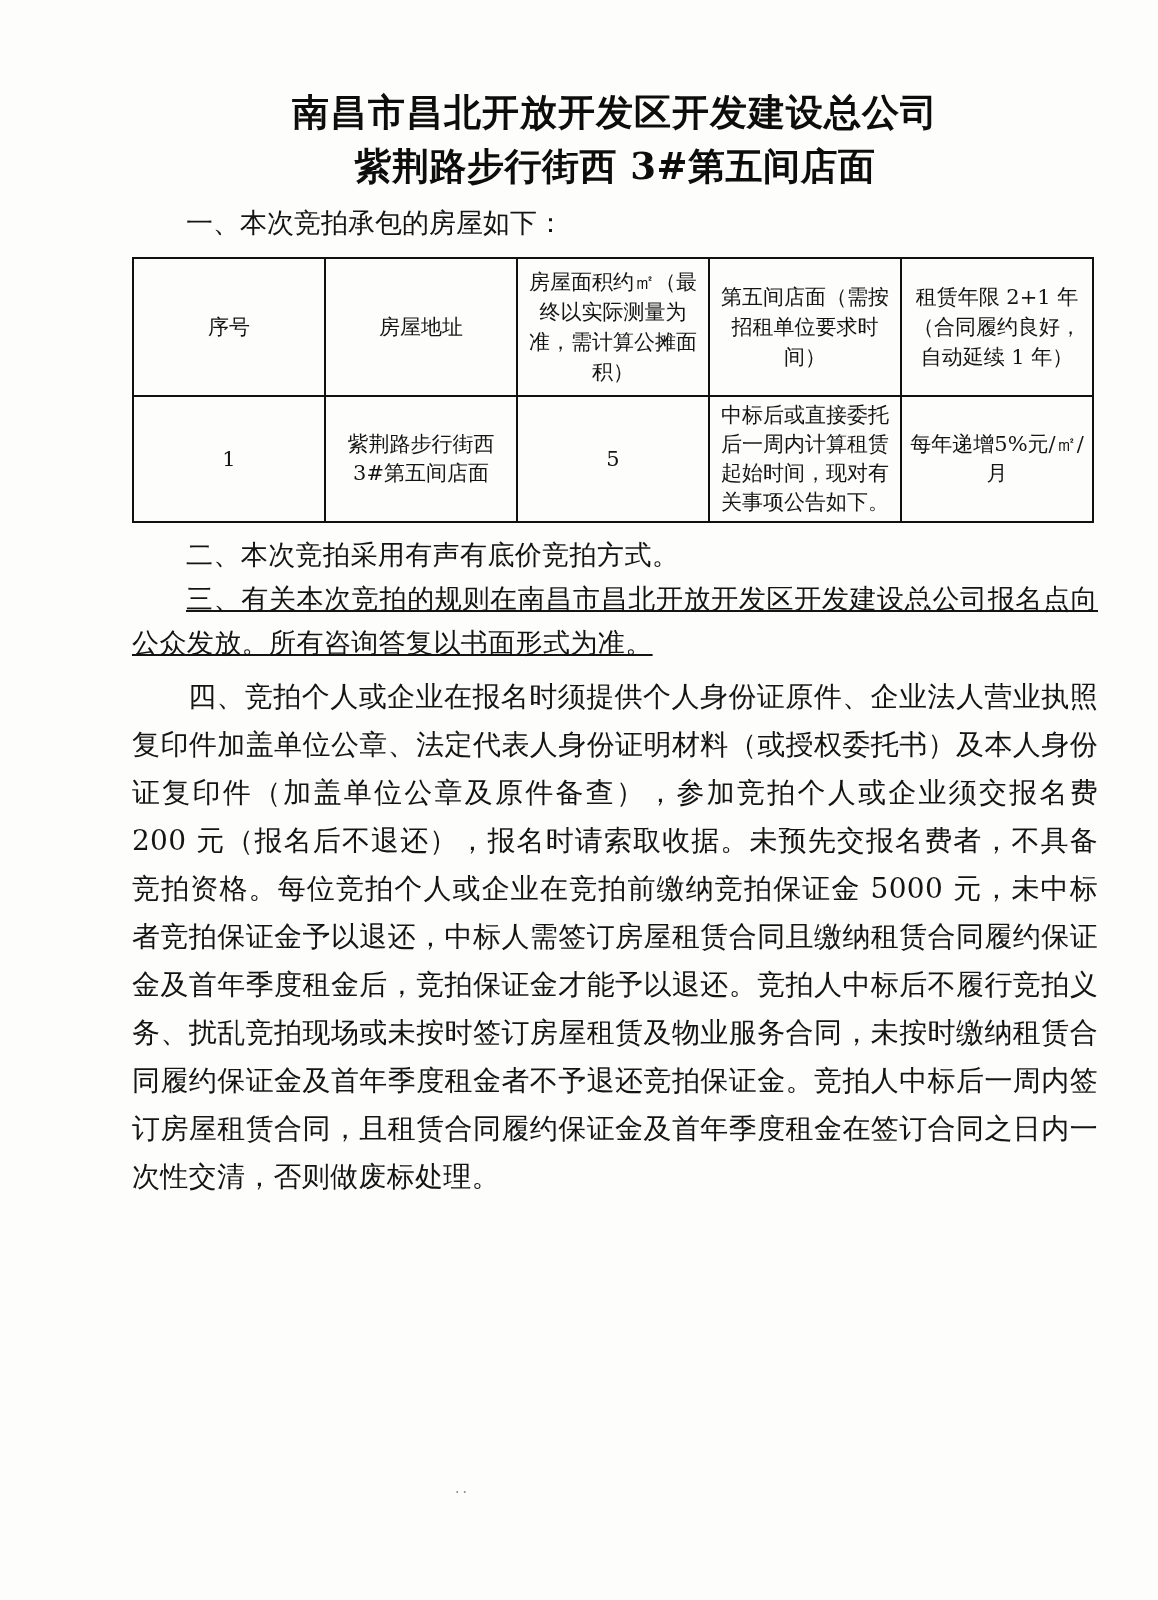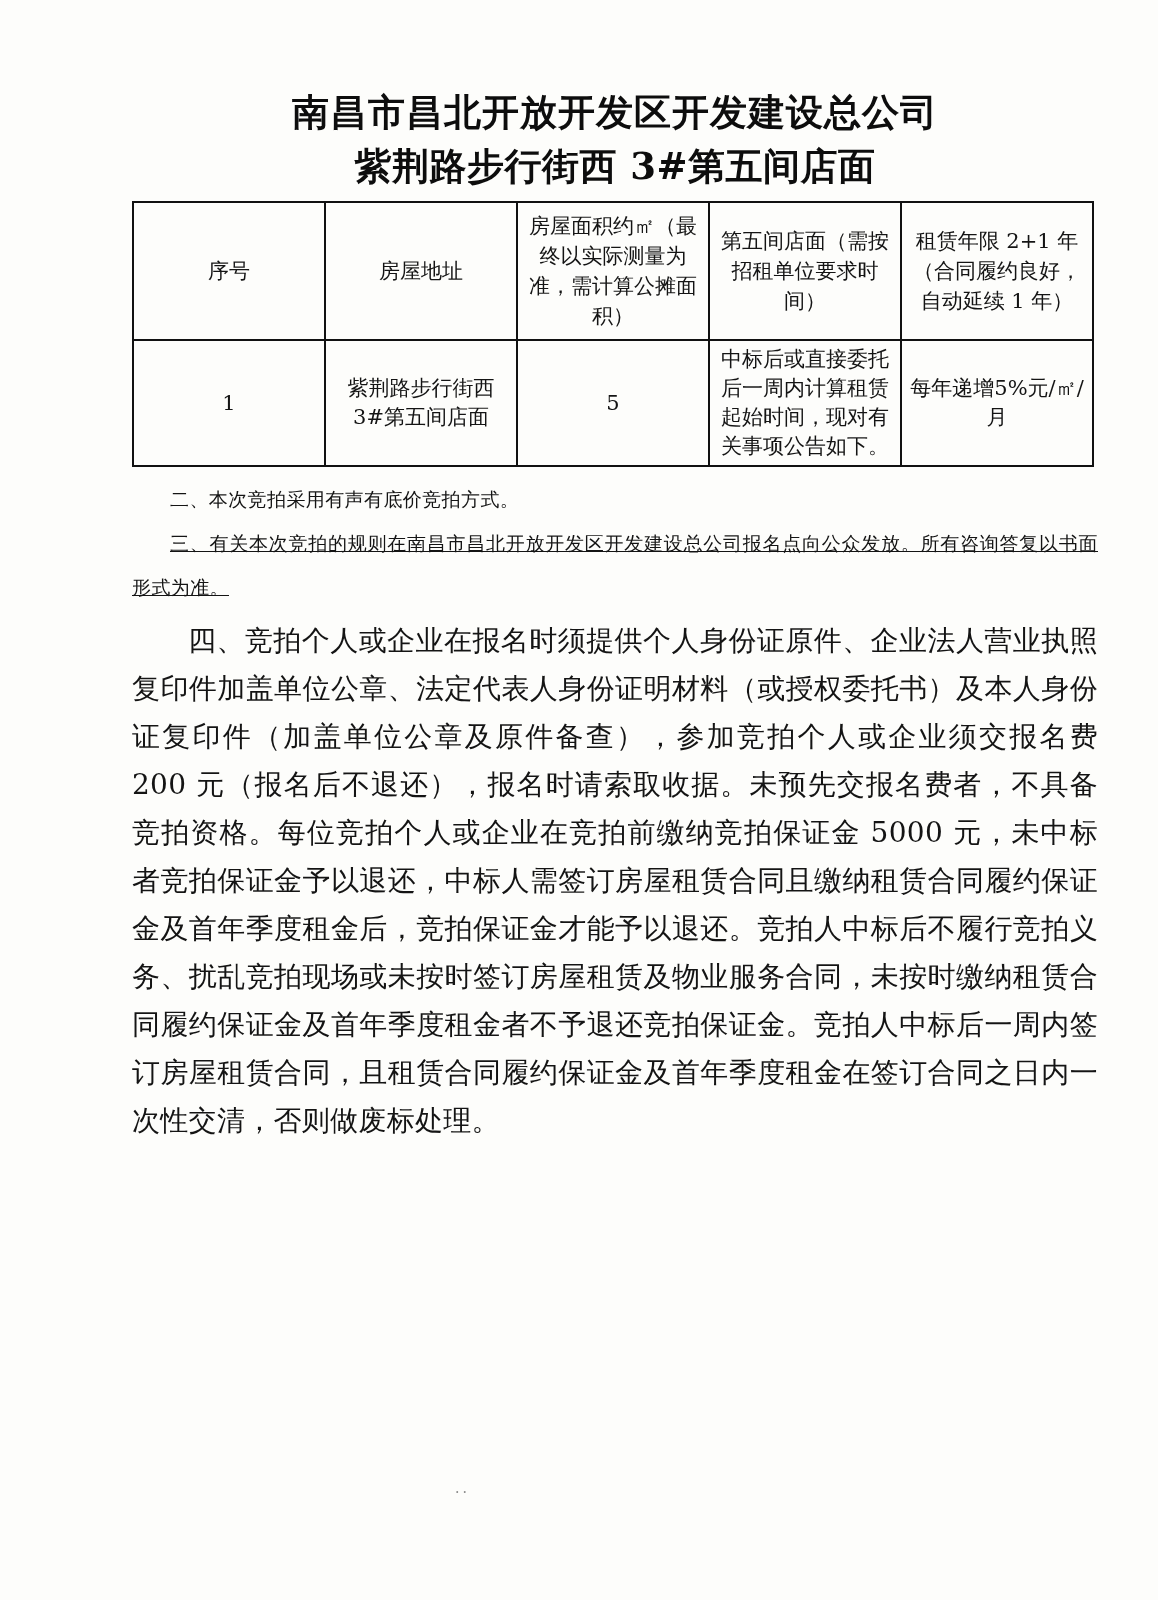--- a/index.html
+++ b/index.html
@@ -40,21 +40,21 @@
   .title .line2 { letter-spacing: 0.5px; }
   .intro {
     margin-top: 22px;
     font-size: 27px;
     line-height: 57px;
     letter-spacing: 0.5px;
     text-align: justify;
   }
   .indent2 { text-indent: 2em; }
   .clause {
-    font-size: 19px;
+    font-size: 27px;
     line-height: 44px;
     letter-spacing: 0.4px;
     text-align: justify;
   }
   .section-head {
     margin-top: 4px;
     text-indent: 2em;
     font-size: 27px;
     line-height: 52px;
   }
@@ -111,20 +111,21 @@
 
 <div class="page">
   <div class="content">
 
     <div class="title">
       <div>南昌市昌北开放开发区开发建设总公司</div>
       <div class="line2">紫荆路步行街西 3#第五间店面</div>
     </div>
 
 
+    <div class="section-head">一、本次竞拍承包的房屋如下：</div>
 
     <table class="lease">
       <thead>
         <tr>
           <td class="c1 hdr-big">序号</td>
           <td class="c2 hdr-big">房屋地址</td>
           <td class="c3">房屋面积约㎡（最终以实际测量为准，需计算公摊面积）</td>
           <td class="c4">第五间店面（需按招租单位要求时间）</td>
           <td class="c5">租赁年限 2+1 年（合同履约良好，自动延续 1 年）</td>
         </tr>

